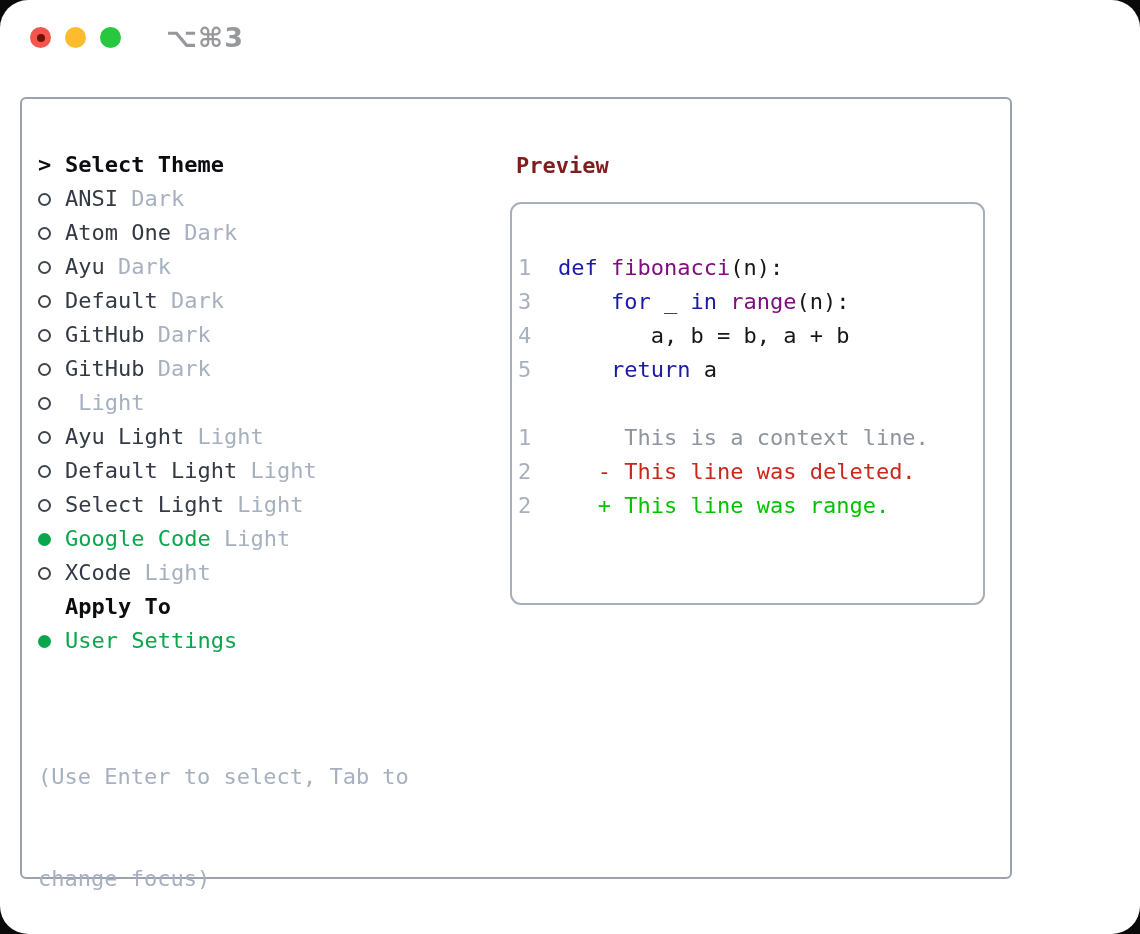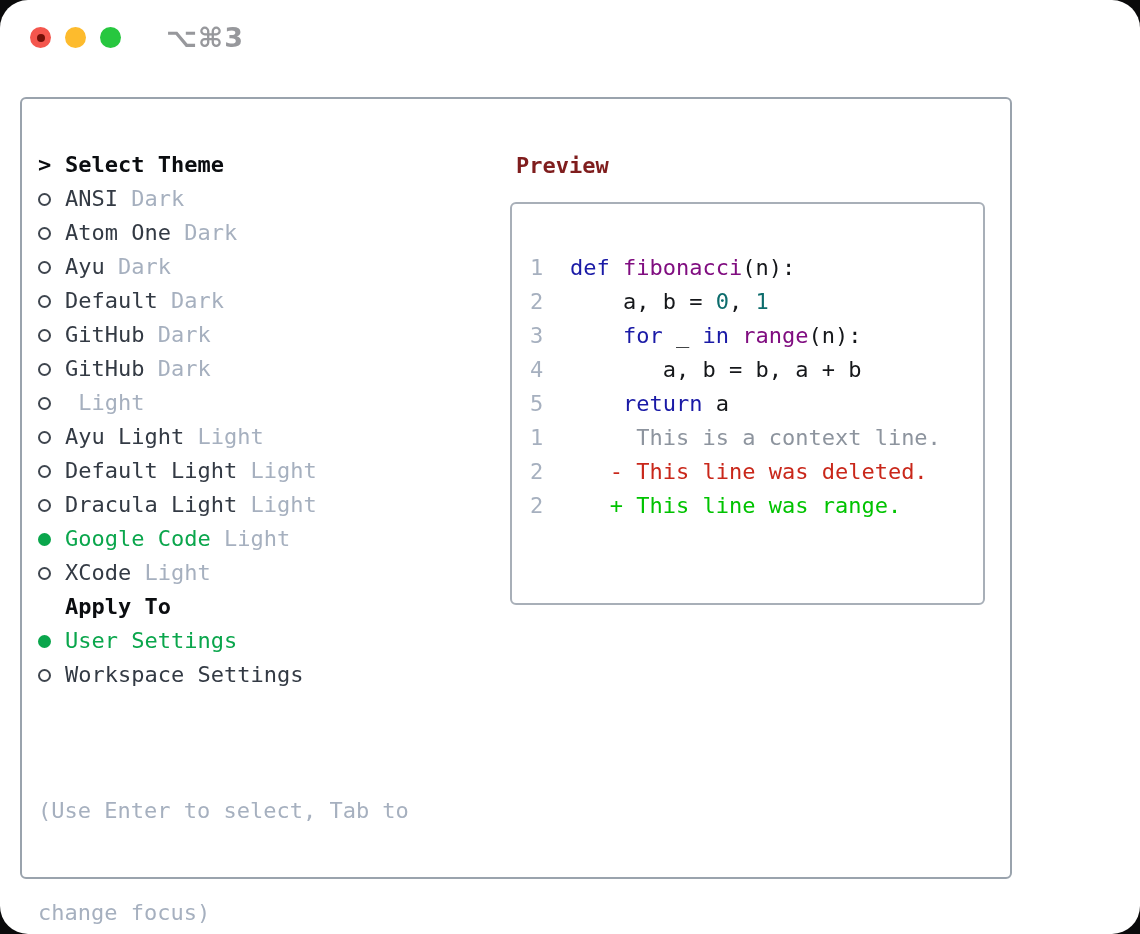--- a/index.html
+++ b/index.html
@@ -44,29 +44,29 @@
   .t-name{color:var(--list-ink);}
   .t-variant{color:var(--muted-gray);}
   .item.sel .t-name{color:var(--selected-green);}
   .apply-block{}
   .hint{margin-top:34px;color:var(--muted-gray);white-space:pre;}
 
   
   .preview-hdr{position:absolute;left:494px;top:49px;height:34px;display:flex;align-items:center;
                font-size:22px;font-weight:bold;color:#7f1d1d;}
   .preview-box{position:absolute;left:488px;top:103px;width:475px;height:403px;box-sizing:border-box;
-               border:2px solid #a8afb8;border-radius:6px;background:#fff;overflow:hidden;padding-left:12px;}
+               border:2px solid #a8afb8;border-radius:11px;background:#fff;overflow:hidden;}
   .codewrap{padding:47px 0 0 6px;font-size:22px;line-height:34px;color:var(--ink);}
   .cl{white-space:pre;height:34px;}
   .g{display:inline-block;width:40px;color:var(--muted-gray);}
   .kw{color:var(--keyword-blue);}
   .fn{color:var(--function-purple);}
   .lit{color:var(--literal-teal);}
   .pl{color:var(--ink);}
-  .diffwrap{}
+  .diffwrap{margin-top:34px;}
   .context{color:var(--context-gray);}
   .deleted{color:var(--diff-deleted-red);}
   .added{color:var(--diff-added-green);}
 </style>
 </head>
 <body>
 
 <div class="window">
 
   <span class="tl tl-red"></span>
@@ -85,49 +85,47 @@
       <div id="theme-list">
           <div class="row item"><span class="bullet-slot"><span class="radio"></span></span><span class="t-name">ANSI</span><span class="t-variant"> Dark</span></div>
           <div class="row item"><span class="bullet-slot"><span class="radio"></span></span><span class="t-name">Atom One</span><span class="t-variant"> Dark</span></div>
           <div class="row item"><span class="bullet-slot"><span class="radio"></span></span><span class="t-name">Ayu</span><span class="t-variant"> Dark</span></div>
           <div class="row item"><span class="bullet-slot"><span class="radio"></span></span><span class="t-name">Default</span><span class="t-variant"> Dark</span></div>
           <div class="row item"><span class="bullet-slot"><span class="radio"></span></span><span class="t-name">GitHub</span><span class="t-variant"> Dark</span></div>
           <div class="row item"><span class="bullet-slot"><span class="radio"></span></span><span class="t-name">GitHub</span><span class="t-variant"> Dark</span></div>
           <div class="row item"><span class="bullet-slot"><span class="radio"></span></span><span class="t-variant"> Light</span></div>
           <div class="row item"><span class="bullet-slot"><span class="radio"></span></span><span class="t-name">Ayu Light</span><span class="t-variant"> Light</span></div>
           <div class="row item"><span class="bullet-slot"><span class="radio"></span></span><span class="t-name">Default Light</span><span class="t-variant"> Light</span></div>
-          <div class="row item"><span class="bullet-slot"><span class="radio"></span></span><span class="t-name">Dracula Light</span><span class="t-variant"> Light</span></div>
+          <div class="row item"><span class="bullet-slot"><span class="radio"></span></span><span class="t-name">Select Light</span><span class="t-variant"> Light</span></div>
           <div class="row item sel"><span class="bullet-slot"><span class="radio on"></span></span><span class="t-name">Google Code</span><span class="t-variant"> Light</span></div>
           <div class="row item"><span class="bullet-slot"><span class="radio"></span></span><span class="t-name">XCode</span><span class="t-variant"> Light</span></div>
         </div>
 
       <div class="apply-block">
         <div class="row">
           <span class="bullet-slot"></span>
           <span class="hdr">Apply To</span>
         </div>
         <div id="apply-options">
             <div class="row item sel"><span class="bullet-slot"><span class="radio on"></span></span><span class="t-name">User Settings</span></div>
-            <div class="row item"><span class="bullet-slot"><span class="radio"></span></span><span class="t-name">Workspace Settings</span></div>
           </div>
       </div>
 
       <div class="hint">
         <div>(Use Enter to select, Tab to</div>
         <div>change focus)</div>
       </div>
     </div>
 
     <div class="preview-hdr">Preview</div>
 
     <div class="preview-box">
       <div class="codewrap">
         <div id="code-lines">
             <div class="cl"><span class="g">1</span><span class="kw">def</span><span class="pl"> </span><span class="fn">fibonacci</span><span class="pl">(n):</span></div>
-            <div class="cl"><span class="g">2</span><span class="pl">    a, b = </span><span class="lit">0</span><span class="pl">, </span><span class="lit">1</span></div>
             <div class="cl"><span class="g">3</span><span class="pl">    </span><span class="kw">for</span><span class="pl"> _ </span><span class="kw">in</span><span class="pl"> </span><span class="fn">range</span><span class="pl">(n):</span></div>
             <div class="cl"><span class="g">4</span><span class="pl">       a, b = b, a + b</span></div>
             <div class="cl"><span class="g">5</span><span class="pl">    </span><span class="kw">return</span><span class="pl"> a</span></div>
           </div>
         <div id="diff-lines" class="diffwrap">
             <div class="cl"><span class="g">1</span><span class="context">     This is a context line.</span></div>
             <div class="cl"><span class="g">2</span><span class="deleted">   - This line was deleted.</span></div>
             <div class="cl"><span class="g">2</span><span class="added">   + This line was range.</span></div>
           </div>
       </div>

